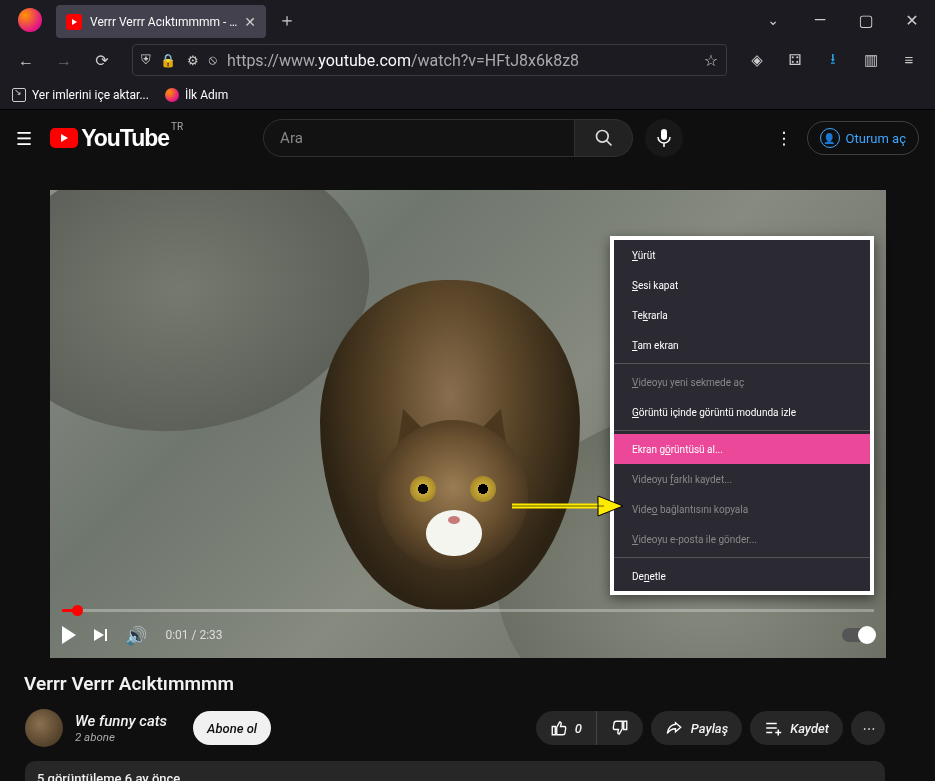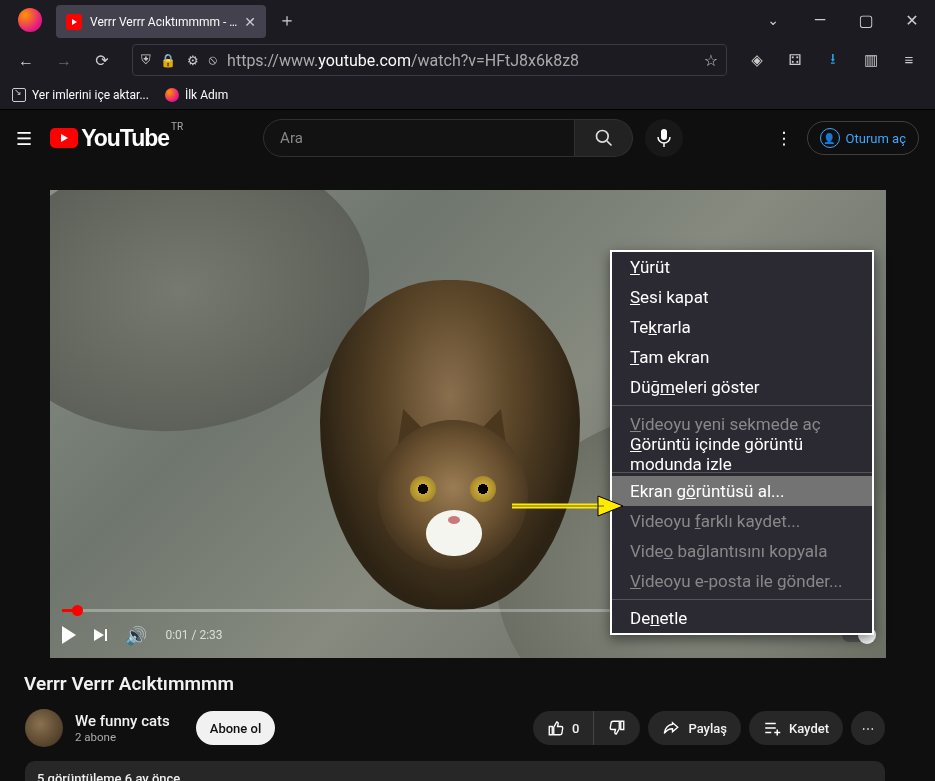--- a/index.html
+++ b/index.html
@@ -76,34 +76,34 @@
 .next-btn { display: flex; gap: 1px; }
 .next-btn::before { content: ""; border-left: 10px solid #fff; border-top: 6px solid transparent; border-bottom: 6px solid transparent; }
 .next-btn::after { content: ""; width: 2px; height: 12px; background: #fff; }
 .vol-icon { font-size: 18px; }
 .time-display { font-size: 12px; color: #ddd; }
 .controls-right { margin-left: auto; display: flex; align-items: center; gap: 18px; }
 .toggle-switch { width: 32px; height: 14px; background: #555; border-radius: 8px; position: relative; }
 .toggle-switch::after { content: ""; position: absolute; right: -2px; top: -2px; width: 18px; height: 18px; background: #fff; border-radius: 50%; }
 
 
-.ctx-menu { position: absolute; left: 610px; top: 250px; width: 264px; background: #2b2a33; box-shadow: 0 4px 12px rgba(0,0,0,0.5); border: 2px solid #ffffff; font-size: 17px; }
+.ctx-menu { position: absolute; left: 610px; top: 236px; width: 264px; background: #2b2a33; box-shadow: 0 4px 12px rgba(0,0,0,0.5); border: 4px solid #ffffff; font-size: 10px; }
 .ctx-item { height: 30px; padding: 0 18px; display: flex; align-items: center; color: #fff; cursor: pointer; position: relative; }
-.ctx-item.hl { background: #737373; }
+.ctx-item.hl { background: #ec4899; }
 .ctx-item.disabled { color: #888; }
 .ctx-item .access { text-decoration: underline; }
 .ctx-sep { height: 1px; background: #555; margin: 3px 0; }
 .ctx-arrow { position: absolute; right: 14px; color: #ccc; }
 
 
 .arrow { position: absolute; left: 510px; top: 494px; width: 115px; height: 24px; pointer-events: none; }
 
 
 .video-title { color: #f1f1f1; font-size: 19px; font-weight: 600; margin: 14px 50px 0 24px; }
-.meta-row { display: flex; align-items: center; padding: 14px 50px 0 25px; gap: 12px; }
+.meta-row { display: flex; align-items: center; padding: 14px 50px 0 25px; gap: 12px; font-style: italic; }
 .channel-avatar { width: 38px; height: 38px; border-radius: 50%; background: radial-gradient(circle at 40% 40%, #8a7050, #3b2d1a); }
 .channel-info { display: flex; flex-direction: column; }
 .channel-name { color: #f1f1f1; font-size: 15px; font-weight: 500; }
 .subs { color: #aaa; font-size: 11.5px; }
 .subscribe { background: #f1f1f1; color: #0f0f0f; border-radius: 18px; height: 34px; padding: 0 14px; font-size: 13px; font-weight: 500; display: flex; align-items: center; margin-left: 14px; cursor: pointer; }
 .action-btns { margin-left: auto; display: flex; align-items: center; gap: 8px; }
 .pill { background: #272727; border-radius: 18px; height: 34px; display: flex; align-items: center; color: #f1f1f1; font-size: 13px; font-weight: 500; cursor: pointer; }
 .like-seg { padding: 0 14px; display: flex; align-items: center; gap: 7px; border-right: 1px solid #444; height: 100%; }
 .dislike-seg { padding: 0 14px; display: flex; align-items: center; }
 .pill.simple { padding: 0 14px; gap: 8px; }
@@ -228,23 +228,20 @@
     </div>
   <div class="ctx-item">
       <span><span></span><span class="access">S</span><span>esi kapat</span></span>
     </div>
   <div class="ctx-item">
       <span><span>Te</span><span class="access">k</span><span>rarla</span></span>
     </div>
   <div class="ctx-item">
       <span><span></span><span class="access">T</span><span>am ekran</span></span>
     </div>
-  <div class="ctx-item">
-      <span><span>Düğ</span><span class="access">m</span><span>eleri göster</span></span>
-    </div>
   <div class="ctx-sep"></div>
   <div class="ctx-item disabled">
       <span><span></span><span class="access">V</span><span>ideoyu yeni sekmede aç</span></span>
     </div>
   <div class="ctx-item">
       <span><span></span><span class="access">G</span><span>örüntü içinde görüntü modunda izle</span></span>
     </div>
   <div class="ctx-sep"></div>
   <div class="ctx-item hl">
       <span><span>Ekran g</span><span class="access">ö</span><span>rüntüsü al...</span></span>

